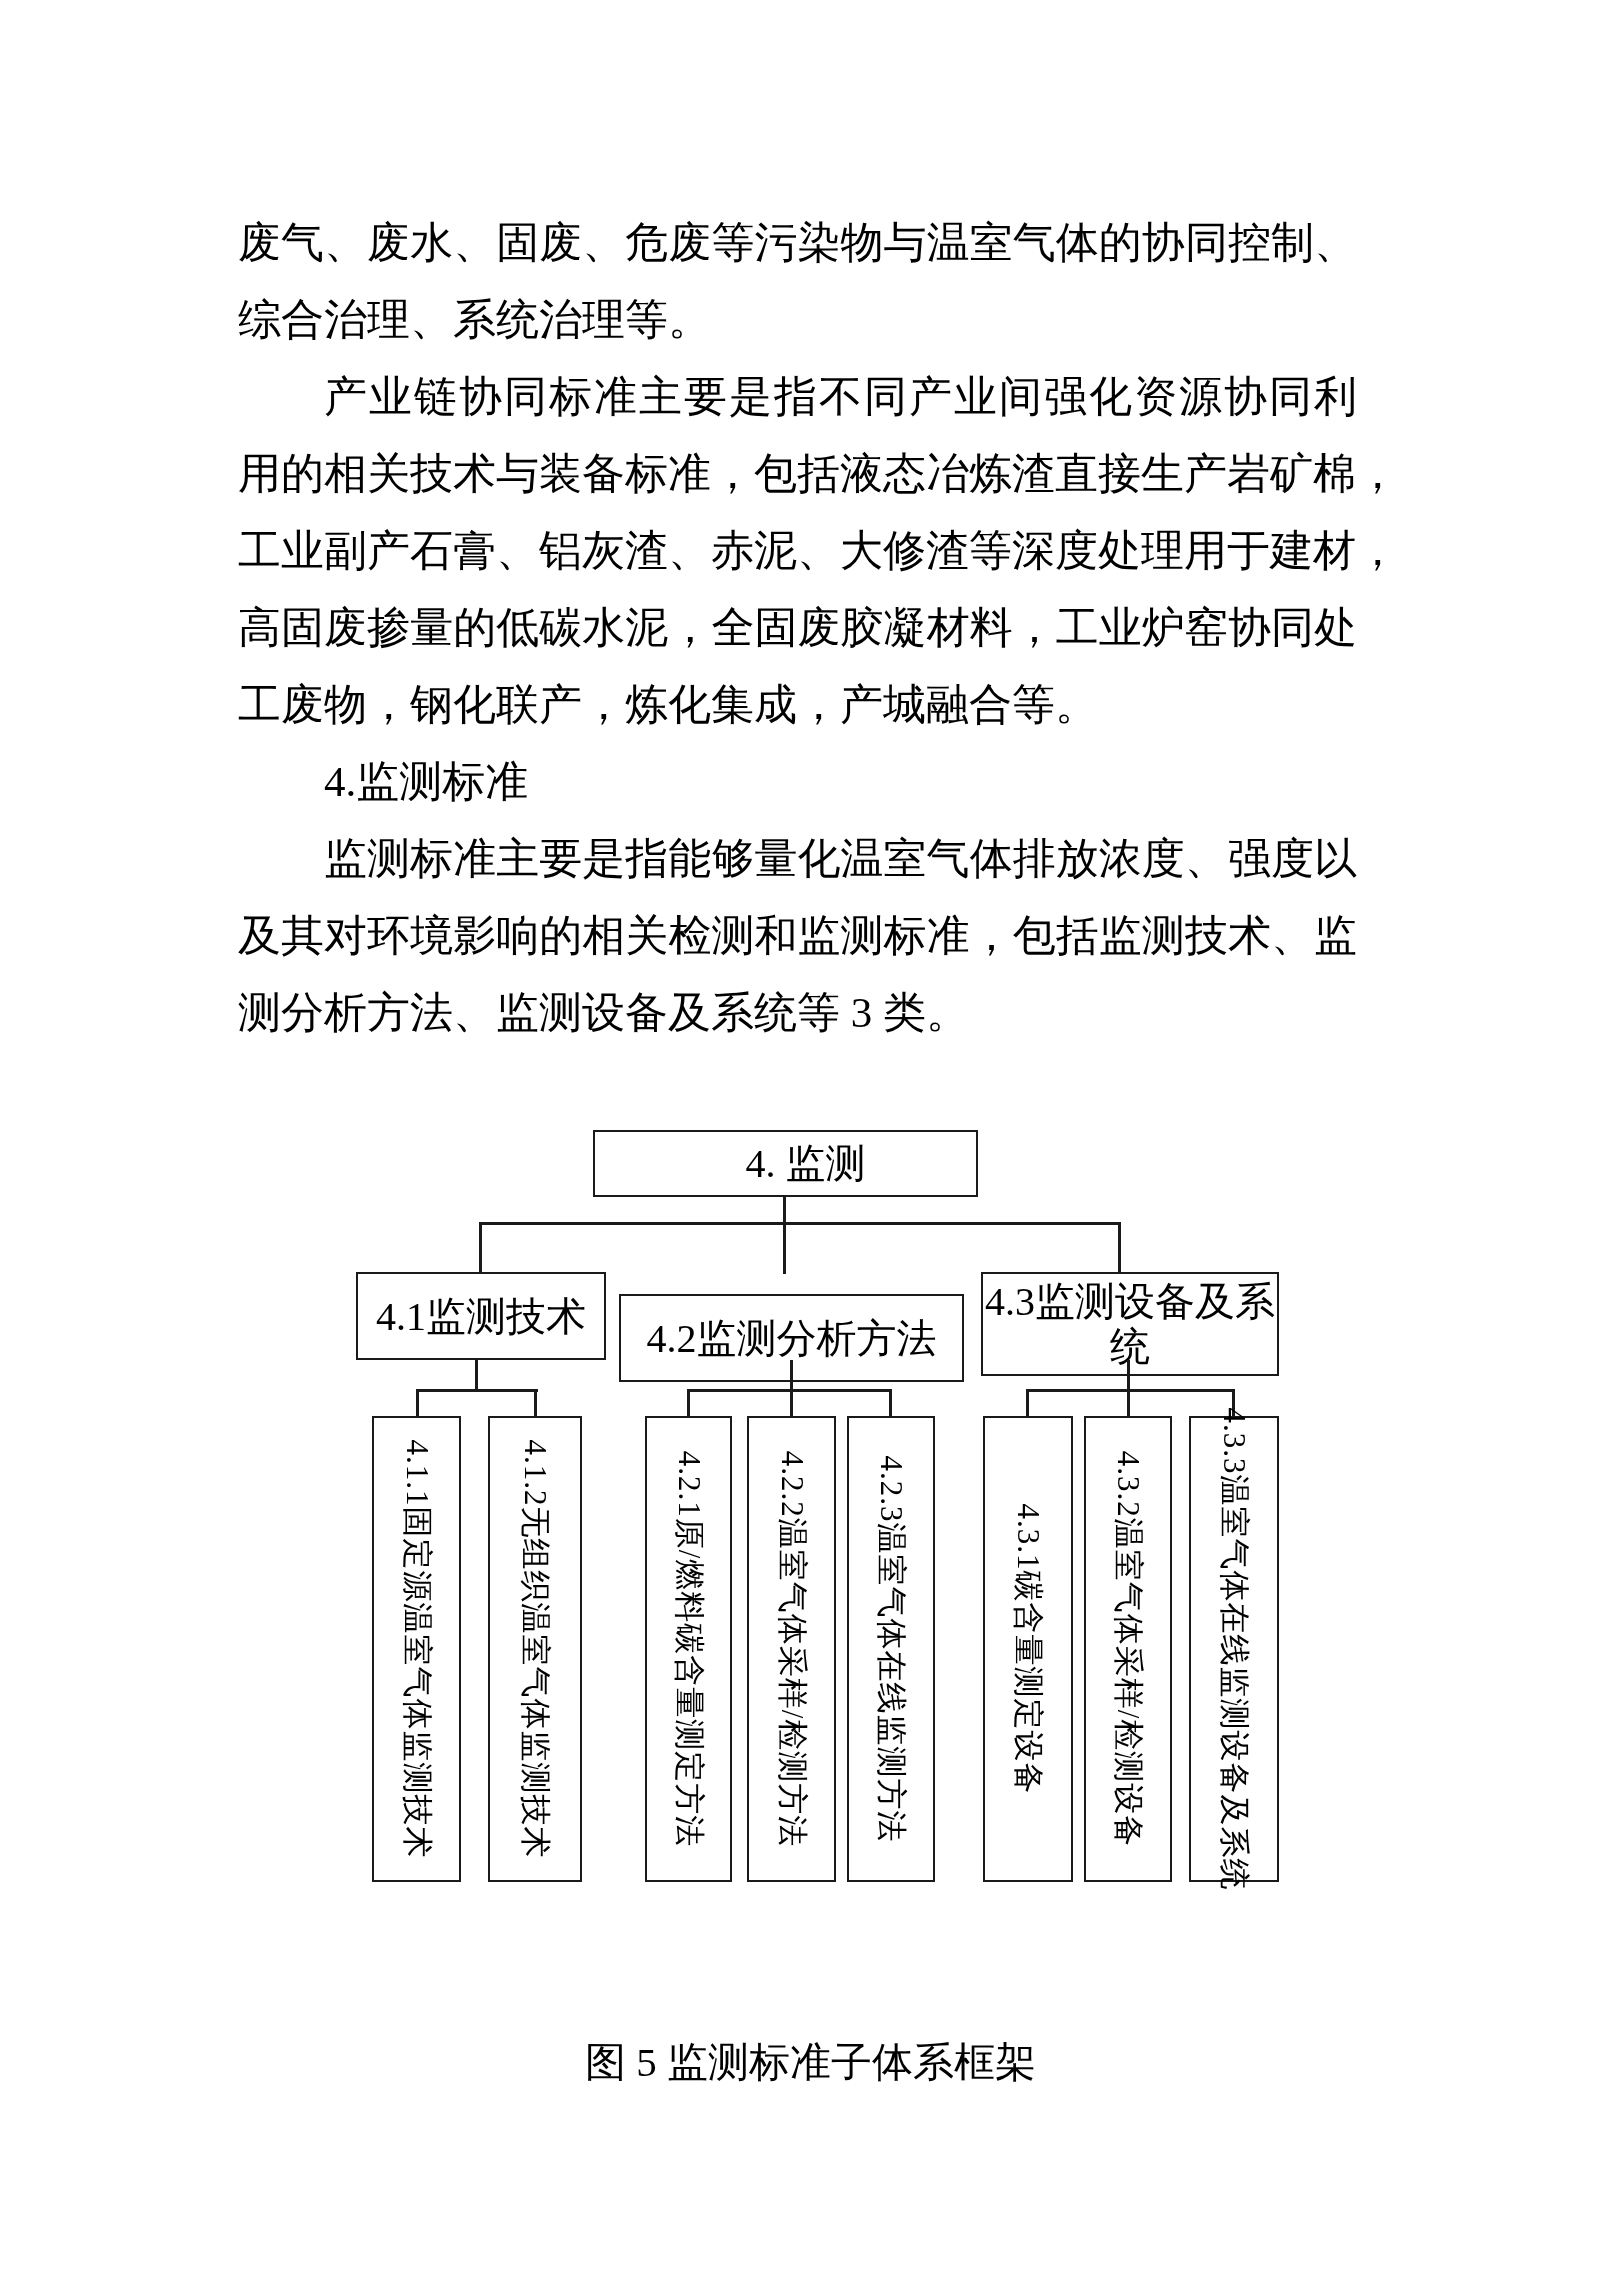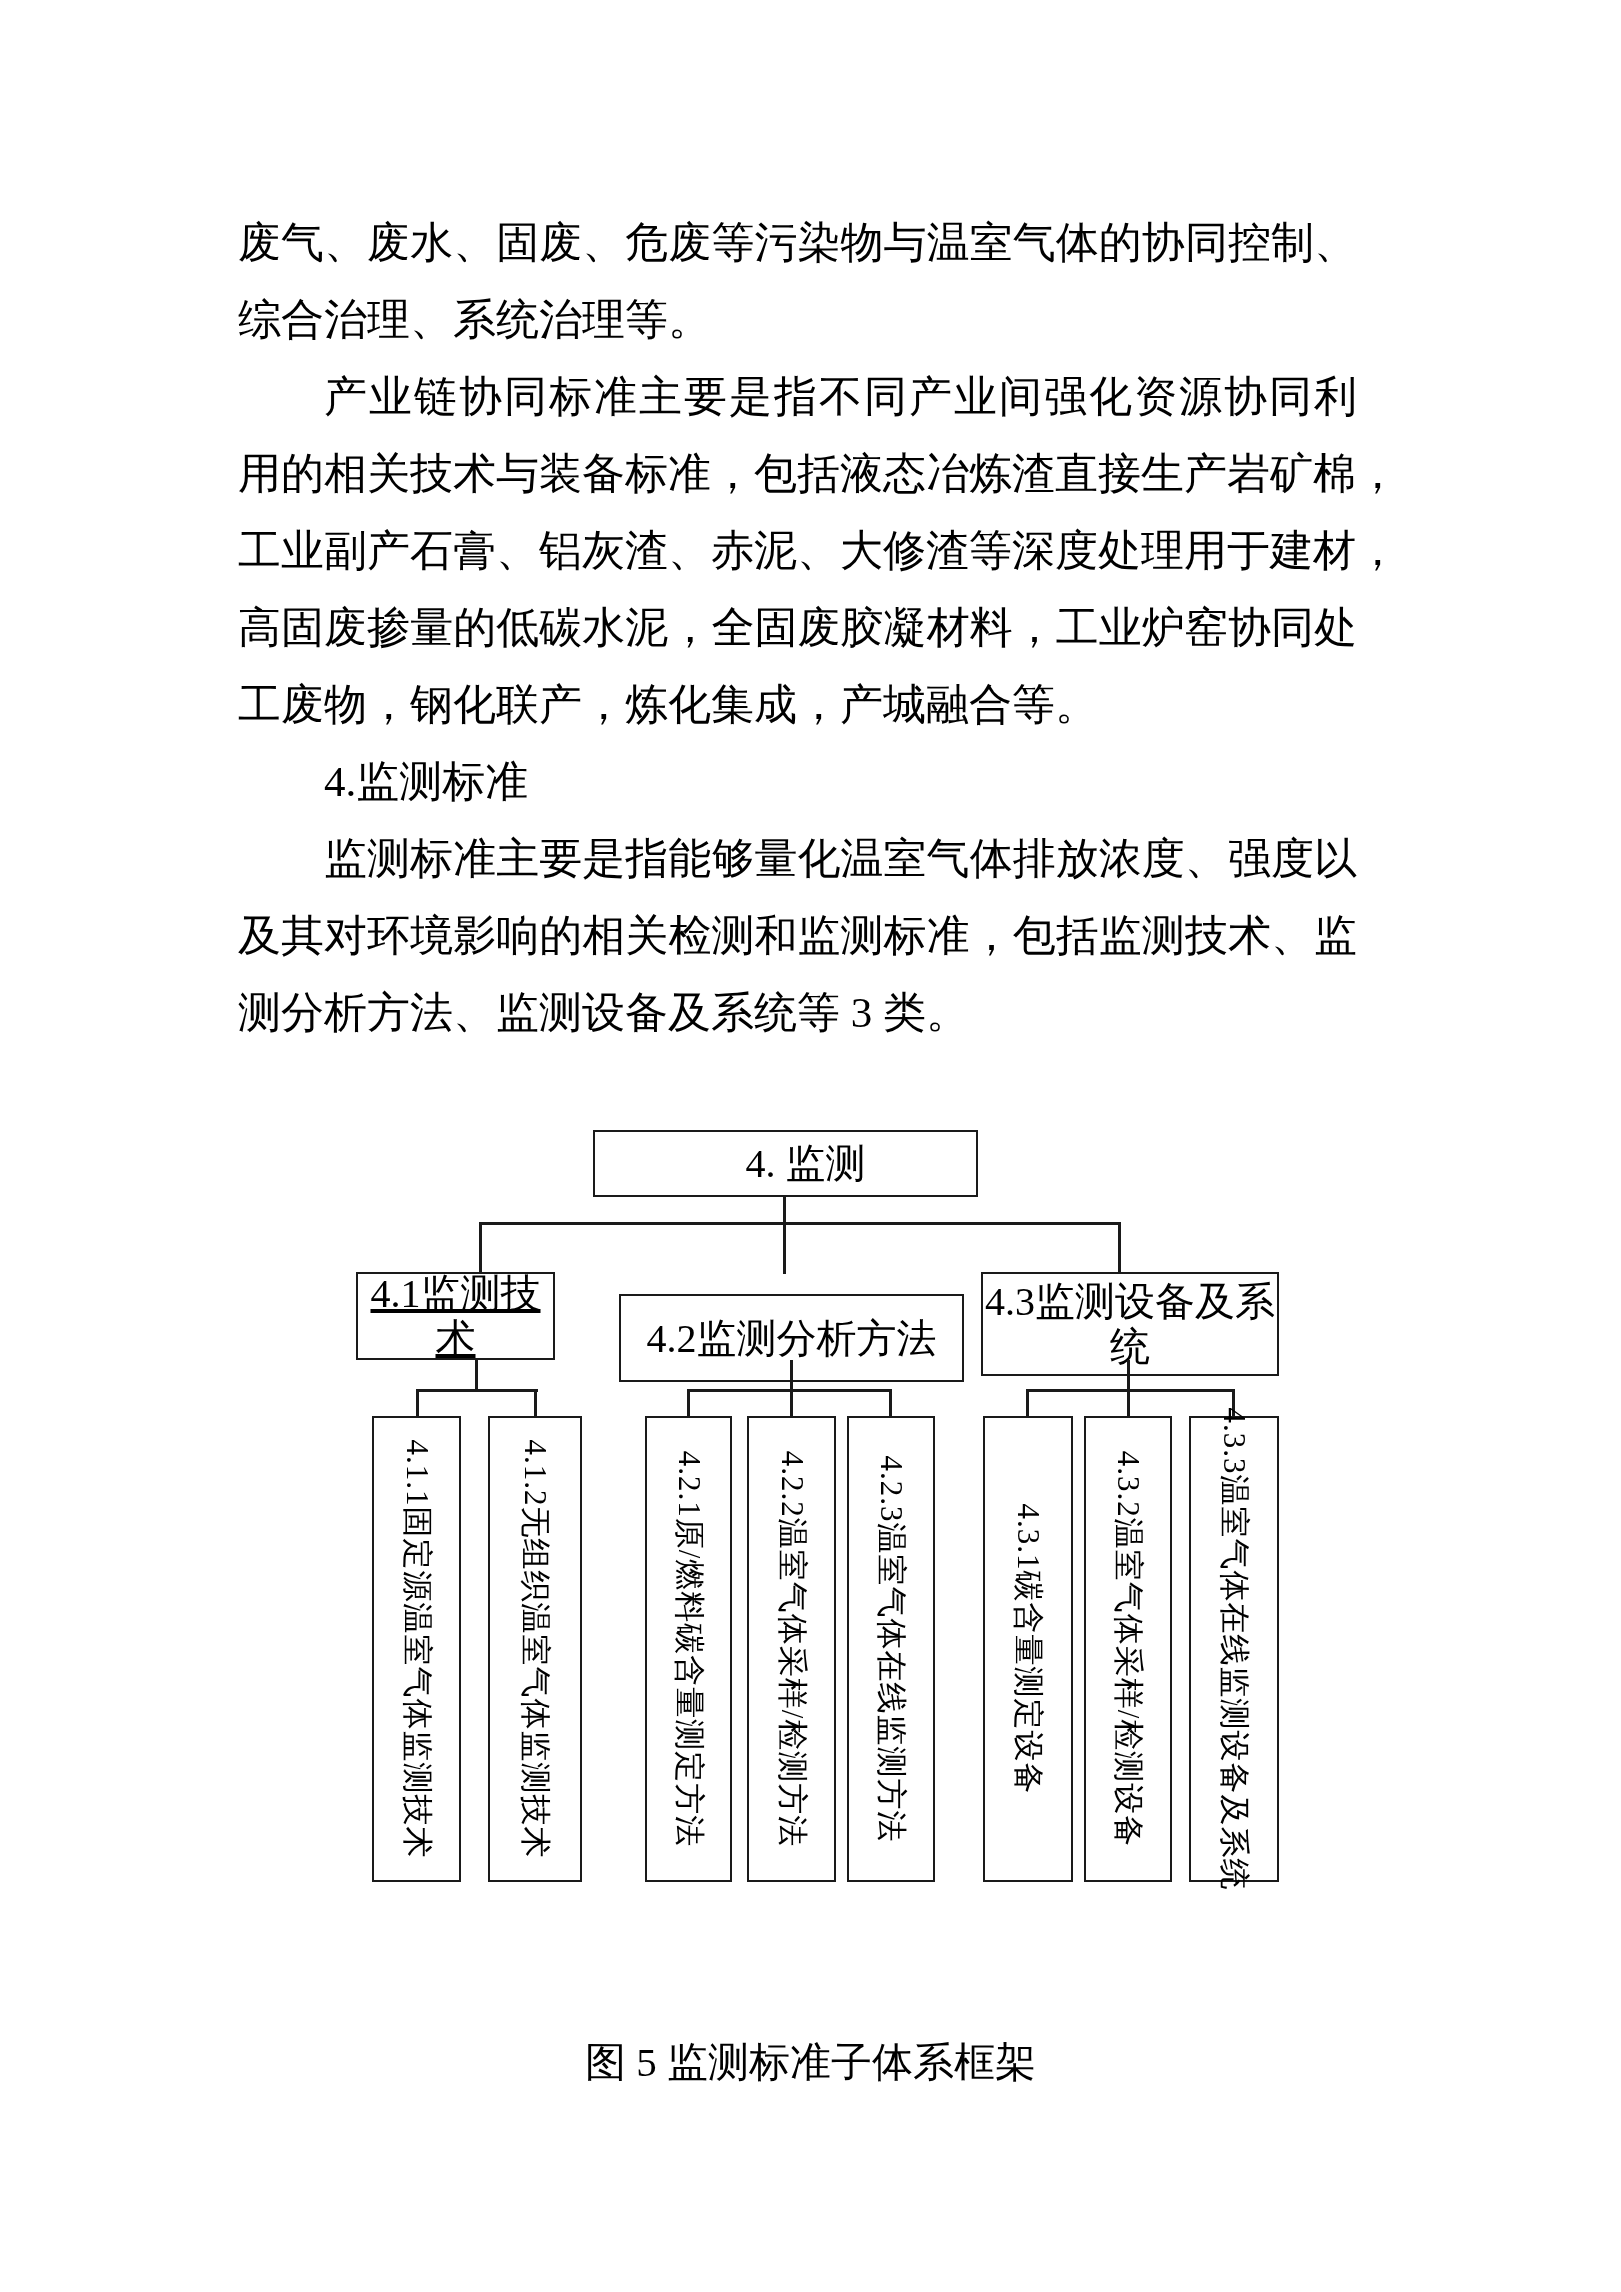--- a/index.html
+++ b/index.html
@@ -108,21 +108,21 @@
 
   <div class="nodebox" style="left:593px; top:1130px; width:385px; height:67px;padding-left:40px;">
     <span>4. 监测</span>
   </div>
 
   <div class="cline" style="left:783px; top:1197px; width:2.9px; height:77px;"></div>
   <div class="cline" style="left:479px; top:1222px; width:642px; height:2.9px;"></div>
   <div class="cline" style="left:479px; top:1222px; width:2.9px; height:52px;"></div>
   <div class="cline" style="left:1118px; top:1222px; width:2.9px; height:52px;"></div>
 
-  <div class="nodebox" style="left:356px; top:1272px; width:199px; height:88px;text-decoration:underline;">
+  <div class="nodebox" style="left:356px; top:1272px; width:250px; height:88px;">
     <span>4.1监测技术</span>
   </div>
   <div class="nodebox" style="left:619px; top:1272px; width:345px; height:88px;margin-top:22px;">
     <span>4.2监测分析方法</span>
   </div>
   <div class="nodebox" style="left:981px; top:1272px; width:298px; height:104px;">
     <span>4.3监测设备及系统</span>
   </div>
 
   <div class="cline" style="left:475px; top:1360px; width:2.9px; height:30px;"></div>

